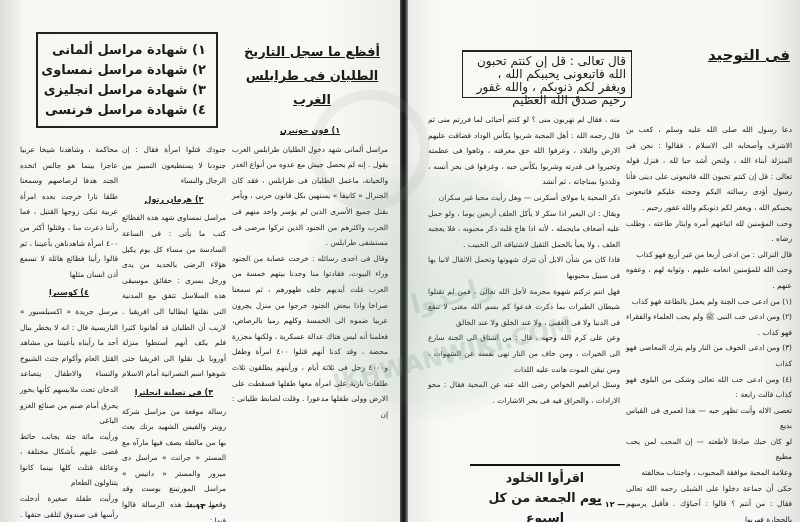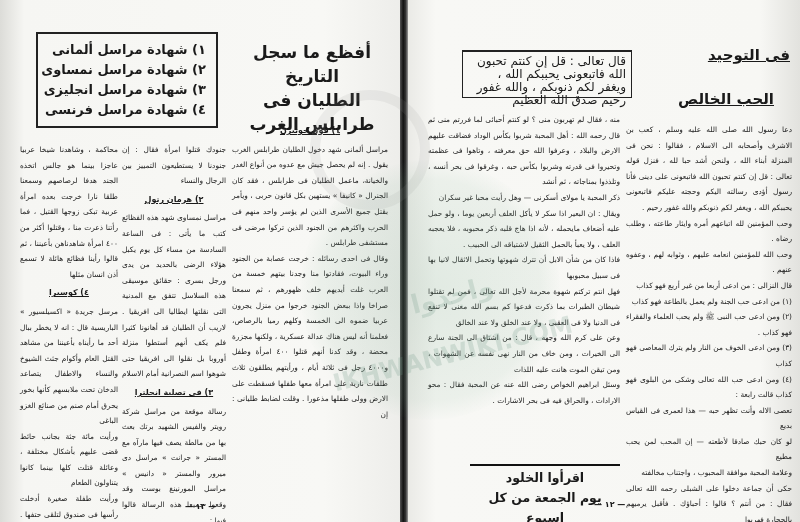--- a/index.html
+++ b/index.html
@@ -8,21 +8,21 @@
   .spread { position: absolute; left: 0; top: 0; width: 800px; height: 522px; display: flex; }
   .page { position: relative; height: 522px; background: #f7f7f4; overflow: hidden; }
   .page-left { width: 404px; background: linear-gradient(90deg, #dcdcd8 0%, #f6f6f3 6%, #f8f8f5 80%, #ededea 100%); }
   .page-right { width: 396px; background: linear-gradient(90deg, #e8e8e4 0%, #f8f8f5 8%, #f7f7f4 90%, #e2e2de 100%); }
   .gutter { position: absolute; left: 400px; top: 0; width: 8px; height: 522px; background: linear-gradient(90deg, #555 0%, #111 40%, #333 70%, #999 100%); }
   .col { position: absolute; font-size: 7.4px; line-height: 15.6px; direction: rtl; text-align: justify; }
   .col p { margin: 0; }
   .sub { font-weight: bold; font-size: 8px; text-decoration: underline; text-align: center; margin: 3px 0; }
   .boxed-list { position: absolute; left: 36px; top: 32px; width: 182px; height: 96px; border-left: 2px solid #222; border-right: 2px solid #222; border-top: 2px solid #222; border-bottom: 2px solid #222; padding: 6px 10px; direction: rtl; }
   .boxed-list li { list-style: none; font-size: 13px; line-height: 20px; font-weight: bold; white-space: nowrap; }
-  .title-left { position: absolute; left: 232px; top: 40px; width: 160px; direction: rtl; text-align: center; font-size: 17px; line-height: 24px; font-weight: bold; }
+  .title-left { position: absolute; left: 232px; top: 40px; width: 160px; direction: rtl; text-align: center; font-size: 13px; line-height: 24px; font-weight: bold; text-decoration: underline; }
   .quote-box { position: absolute; left: 458px; top: 50px; width: 170px; height: 48px; border: 1.5px solid #222; border-top-width: 2px; padding: 3px 5px; direction: rtl; font-size: 12px; line-height: 13px; text-align: right; }
   .heading-r1 { position: absolute; left: 676px; top: 46px; width: 110px; direction: rtl; font-size: 15px; font-weight: bold; text-decoration: underline; }
   .heading-r2 { position: absolute; left: 662px; top: 90px; width: 120px; direction: rtl; text-align: center; font-size: 15px; font-weight: bold; text-decoration: underline; }
   .promo { position: absolute; left: 466px; top: 464px; width: 150px; direction: rtl; text-align: center; font-size: 12.5px; line-height: 20px; font-weight: bold; border-top: 2px solid #111; padding-top: 2px; }
   .page-num { position: absolute; font-size: 8px; font-weight: bold; direction: rtl; }
   .watermark { position: absolute; left: 270px; top: 90px; width: 310px; height: 360px; pointer-events: none; }
   .wm-circle { position: absolute; border-radius: 50%; }
   .wm-text { position: absolute; font-weight: bold; color: rgba(110,150,130,0.22); transform: rotate(-14deg); font-size: 26px; white-space: nowrap; }
 </style>
 </head>
@@ -68,27 +68,26 @@
     </div>
 
     <div class="page-num" style="left:172px; top:502px;padding-left:13px;">— ١٣ —</div>
   </div>
 
   <div class="page page-right">
 
     <div class="quote-box" style="left:58px;">قال تعالى : قل إن كنتم تحبون الله فاتبعونى يحببكم الله ، ويغفر لكم ذنوبكم ، والله غفور رحيم صدق الله العظيم</div>
 
     <div class="heading-r1" style="left:276px;">فى التوحيد</div>
-    <div class="heading-r2" style="left:262px;">الحب الخالص</div>
 
     <div class="col" style="left:222px; top:122px; width:166px;">
       <p>دعا رسول الله صلى الله عليه وسلم ، كعب بن الاشرف وأصحابه الى الاسلام ، فقالوا : نحن فى المنزلة أبناء الله ، ولنحن أشد حبا لله ، فنزل قوله تعالى : قل إن كنتم تحبون الله فاتبعونى على دينى فأنا رسول أؤدى رسالته اليكم وحجته عليكم فاتبعونى يحببكم الله ، ويغفر لكم ذنوبكم والله غفور رحيم .</p>
       <p>وحب المؤمنين لله اتباعهم أمره وايثار طاعته ، وطلب رضاه .</p>
+      <p>قال النزالى : من ادعى أربعا من غير أربع فهو كذاب</p>
       <p>وحب الله للمؤمنين انعامه عليهم ، وثوابه لهم ، وعفوه عنهم .</p>
-      <p>قال النزالى : من ادعى أربعا من غير أربع فهو كذاب</p>
       <p>(١) من ادعى حب الجنة ولم يعمل بالطاعة فهو كذاب</p>
       <p>(٢) ومن ادعى حب النبى ﷺ ولم يحب العلماء والفقراء فهو كذاب .</p>
       <p>(٣) ومن ادعى الخوف من النار ولم يترك المعاصى فهو كذاب</p>
       <p>(٤) ومن ادعى حب الله تعالى وشكى من البلوى فهو كذاب قالت رابعة :</p>
       <p>تعصى الاله وأنت تظهر حبه — هذا لعمرى فى القياس بديع</p>
       <p>لو كان حبك صادقا لأطعته — إن المحب لمن يحب مطيع</p>
       <p>وعلامة المحبة موافقة المحبوب ، واجتناب مخالفته</p>
       <p>حكى أن جماعة دخلوا على الشبلى رحمه الله تعالى فقال : من أنتم ؟ قالوا : أحباؤك . فأقبل يرميهم بالحجارة فهربوا</p>
     </div>
 

